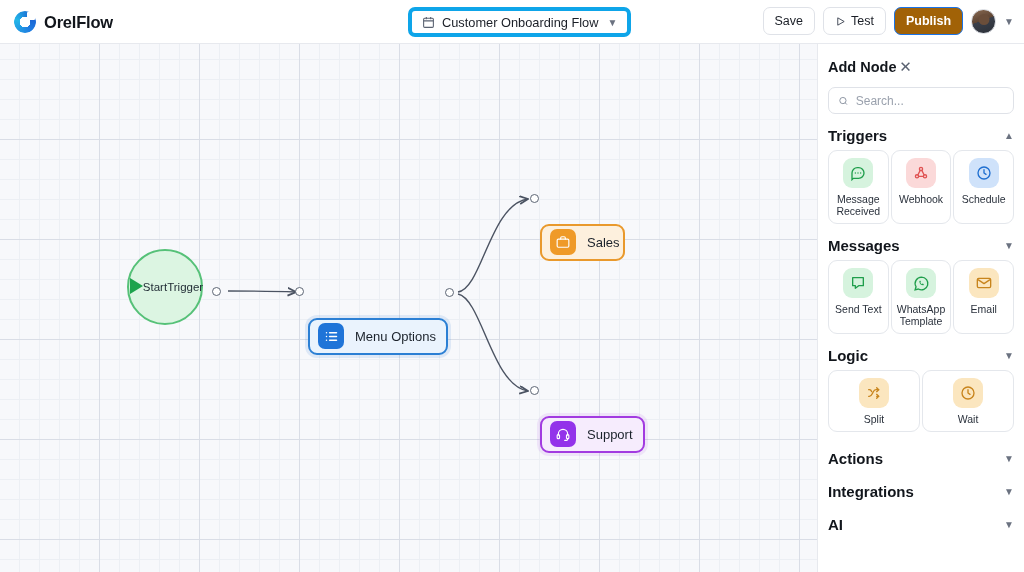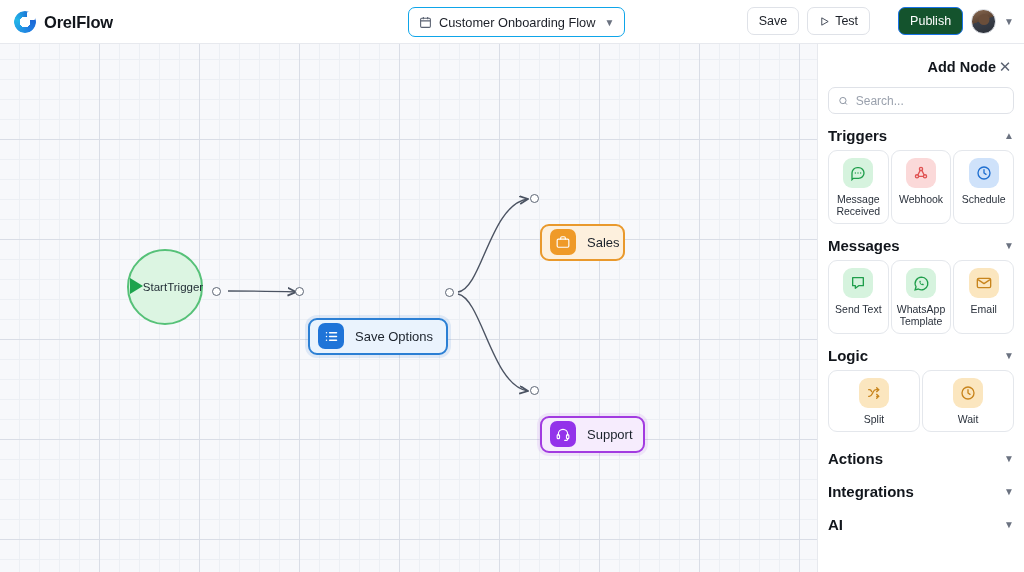--- a/index.html
+++ b/index.html
@@ -39,39 +39,39 @@
     transform: rotate(0deg);
   }
   .brand-name {
     font-size: 16.5px; font-weight: 700; color: #12161c; letter-spacing: -0.2px;
   }
 
   .flow-pill {
     position: absolute; left: 408px; top: 7px;
     height: 30px; padding: 0 10px;
     display: flex; align-items: center; gap: 7px;
-    border: 1px solid #0ea5e9; border-radius: 7px;
+    border: 4px solid #0ea5e9; border-radius: 7px;
     background: #fff; font-size: 12.8px; color: #1b1f27;
     cursor: pointer;
   }
   .flow-pill .chev { color: #6b7280; font-size: 10px; margin-left: 2px; }
 
   .hdr-right {
     position: absolute; right: 10px; top: 7px;
     display: flex; align-items: center; gap: 8px;
   }
   .btn {
     height: 28px; padding: 0 11px;
     display: inline-flex; align-items: center; gap: 5px;
     border: 1px solid #dfe2e8; border-radius: 7px;
     background: #fff; font-size: 12.5px; color: #1b1f27;
     cursor: pointer; font-family: inherit;
   }
   .btn-primary {
-    background: #14532d; border-color: #1a73e8; color: #fff; font-weight: 400; margin-left: 20px;
+    background: #a16207; border-color: #1a73e8; color: #fff; font-weight: 700;
   }
   .avatar {
     width: 25px; height: 25px; border-radius: 50%;
     background: linear-gradient(160deg,#8a6a52 0%, #5d4433 45%, #3a3f4a 46%, #2c3037 100%);
     border: 1px solid #d7dae0; overflow:hidden; position: relative;
   }
   .avatar::after{
     content:""; position:absolute; left:50%; top:4px; transform:translateX(-50%);
     width:11px; height:11px; border-radius:50%; background:#6b4e3a;
   }
@@ -156,21 +156,21 @@
 
   
   .panel {
     position: absolute; left: 817px; top: 44px;
     width: 207px; height: 528px;
     background: #fff; border-left: 1px solid #e7e9ee;
     padding: 0 10px;
     overflow: hidden;
   }
   .panel-head {
-    display: flex; align-items: center; justify-content: flex-end;
+    display: flex; align-items: center; justify-content: flex-start;
     height: 40px; padding-top: 6px;
   }
   .panel-title { font-size: 14.5px; font-weight: 700; color: #12161c; }
   .close-x {
     width: 18px; height: 18px; color: #5a6271; font-size: 15px;
     display: flex; align-items: center; justify-content: center; cursor: pointer;
   }
   .search-box {
     display: flex; align-items: center; gap: 7px;
     height: 27px; border: 1px solid #dfe2e8; border-radius: 7px;
@@ -288,21 +288,21 @@
       <div class="lbl">Start</div>
       <div class="lbl">Trigger</div>
     </div>
 
     <div class="node node-rect node-menu">
       <div class="ico">
         <svg width="15" height="15" viewBox="0 0 24 24" fill="none" stroke="#fff" stroke-width="2.4" stroke-linecap="round">
           <path d="M9 6h11M9 12h11M9 18h11M4 6h.01M4 12h.01M4 18h.01"></path>
         </svg>
       </div>
-      <div class="title">Save Options</div>
+      <div class="title">Menu Options</div>
     </div>
 
     <div class="node node-rect node-sales">
       <div class="ico">
         <svg width="14" height="14" viewBox="0 0 24 24" fill="none" stroke="#fff" stroke-width="2" stroke-linecap="round">
           <rect x="2" y="7" width="20" height="14" rx="2"></rect>
             <path d="M8 7V5a2 2 0 0 1 2-2h4a2 2 0 0 1 2 2v2"></path>
         </svg>
       </div>
       <div class="title">Sales</div>

